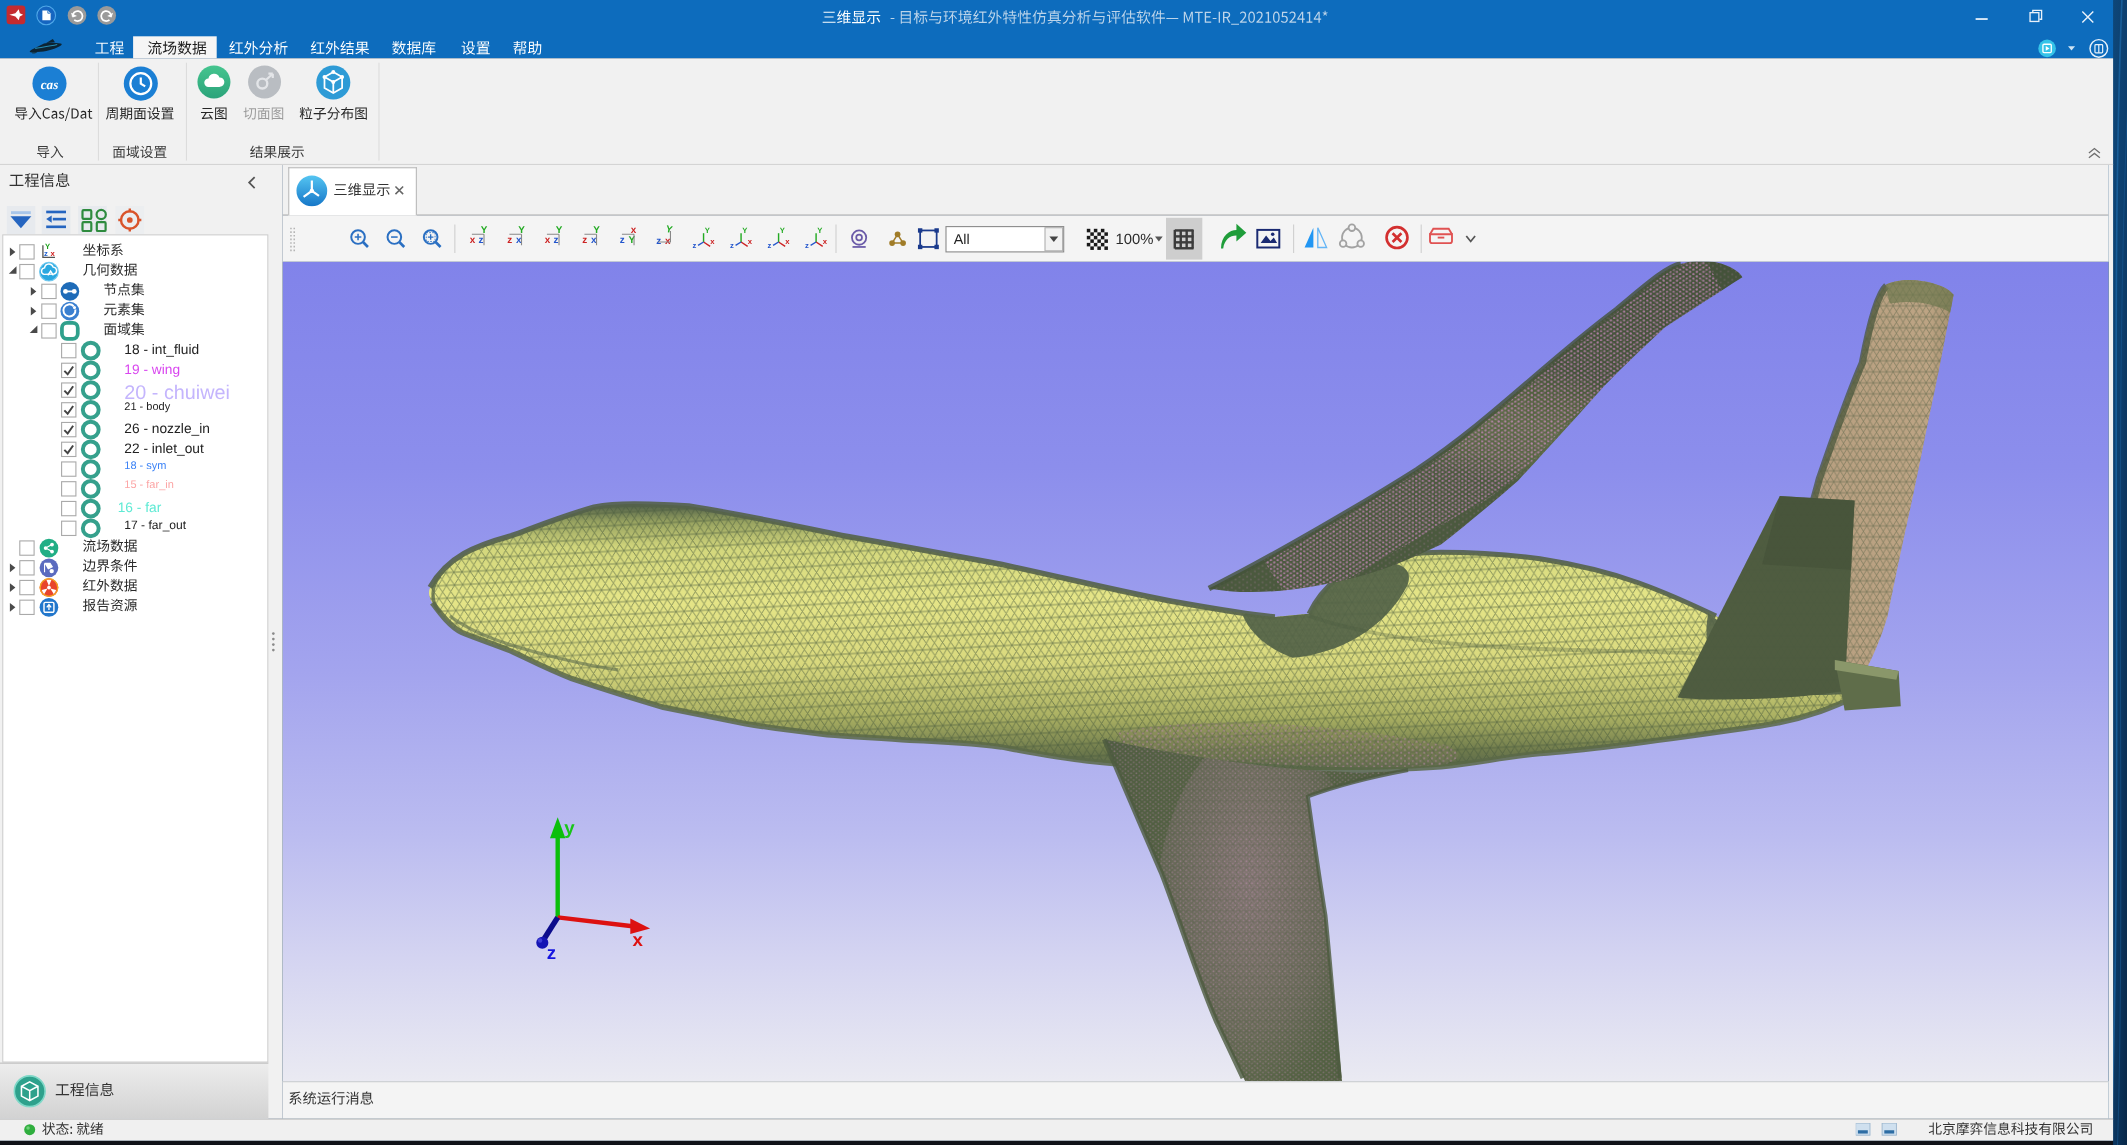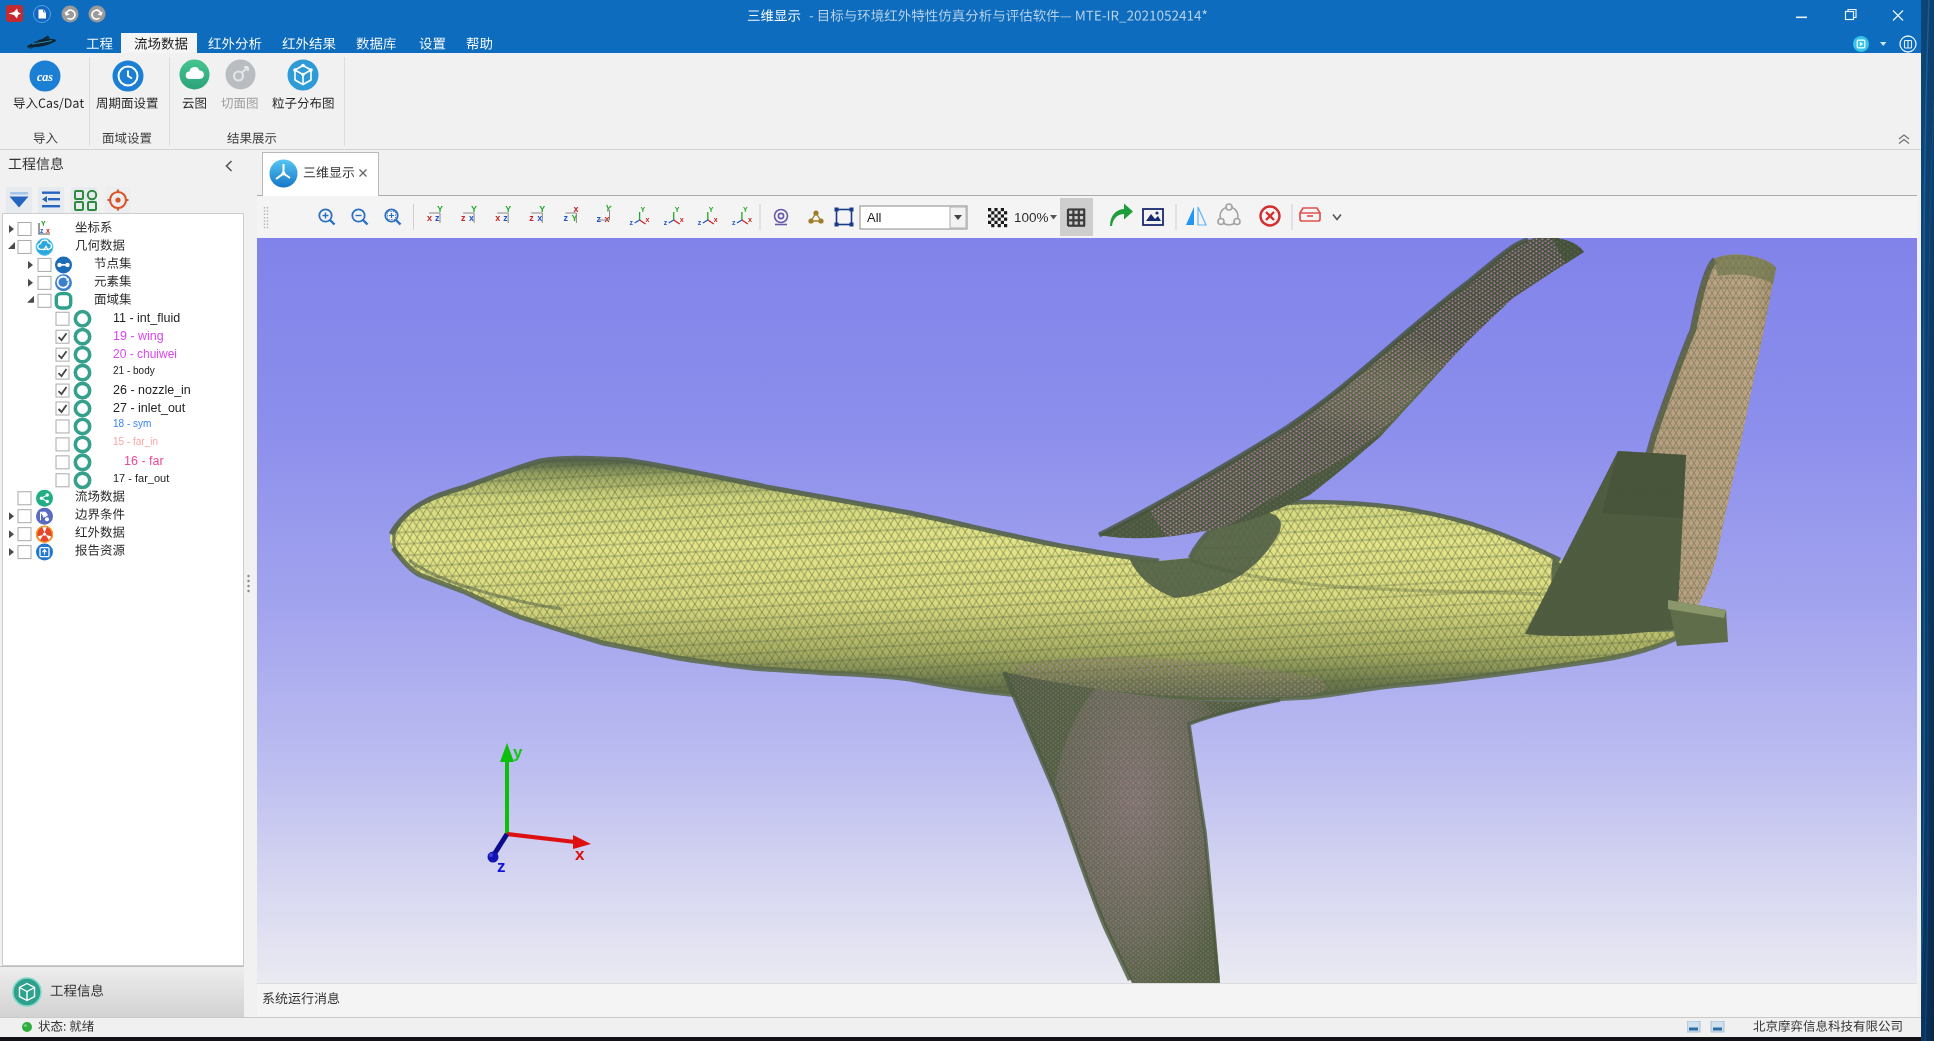--- a/index.html
+++ b/index.html
@@ -281,29 +281,29 @@
     </svg></div>
 <div class="abs" style="left:94px;top:256.9px;line-height:0"><svg width="38" height="15" viewBox="0 0 38 15">
       <path d="M1.22 4.67V5.57H4.5V11.72H5.48V5.57H9.65V8.82C9.65 9.01 9.57 9.06 9.33 9.07C9.08 9.08 8.23 9.08 7.32 9.06C7.45 9.35 7.57 9.75 7.61 10.03C8.8 10.03 9.57 10.03 10.03 9.88C10.48 9.72 10.61 9.42 10.61 8.85V4.67ZM7.92 0.25V1.66H4.57V0.25H3.61V1.66H0.68V2.56H3.61V4.0H4.57V2.56H7.92V4.0H8.9V2.56H11.82V1.66H8.9V0.25Z M15.46 4.93H22.0V7.17H15.46ZM16.75 9.15C16.91 9.96 17.01 11.01 17.01 11.63L17.96 11.51C17.95 10.91 17.82 9.87 17.63 9.07ZM19.33 9.16C19.7 9.93 20.07 10.98 20.21 11.61L21.12 11.37C20.97 10.75 20.57 9.73 20.18 8.97ZM21.88 9.06C22.51 9.85 23.21 10.96 23.5 11.65L24.38 11.27C24.07 10.58 23.35 9.52 22.72 8.73ZM14.71 8.81C14.32 9.73 13.68 10.75 13.02 11.32L13.87 11.73C14.56 11.07 15.2 10.02 15.6 9.05ZM14.57 4.05V8.05H22.93V4.05H19.12V2.46H23.87V1.57H19.12V0.25H18.18V4.05Z M30.75 7.1V7.93H25.67V8.72H29.91C28.71 9.62 26.91 10.42 25.36 10.82C25.57 11.02 25.83 11.37 25.98 11.61C27.58 11.11 29.46 10.16 30.75 9.06V11.73H31.68V9.02C32.96 10.1 34.86 11.03 36.5 11.51C36.63 11.27 36.9 10.93 37.1 10.73C35.53 10.36 33.76 9.6 32.56 8.72H36.83V7.93H31.68V7.1ZM31.12 3.84V4.67H28.08V3.84ZM30.83 0.44C31.03 0.78 31.25 1.21 31.4 1.57H28.57C28.83 1.18 29.07 0.78 29.28 0.41L28.31 0.22C27.76 1.32 26.75 2.72 25.37 3.77C25.58 3.89 25.9 4.17 26.06 4.37C26.45 4.05 26.81 3.71 27.15 3.36V7.36H28.08V6.96H36.48V6.21H32.02V5.35H35.61V4.67H32.02V3.84H35.57V3.17H32.02V2.34H36.08V1.57H32.38C32.22 1.17 31.95 0.62 31.67 0.21ZM31.12 3.17H28.08V2.34H31.12ZM31.12 5.35V6.21H28.08V5.35Z" fill="#2b2b2b"></path>
     </svg></div>
 <div class="abs" style="left:94px;top:274.85px;line-height:0"><svg width="38" height="15" viewBox="0 0 38 15">
       <path d="M1.83 1.22V2.12H10.71V1.22ZM0.73 4.72V5.64H3.92C3.73 7.98 3.27 9.97 0.60 10.98C0.81 11.16 1.08 11.5 1.18 11.71C4.10 10.55 4.7 8.33 4.92 5.64H7.28V10.12C7.28 11.21 7.58 11.52 8.71 11.52C8.95 11.52 10.27 11.52 10.52 11.52C11.61 11.52 11.86 10.93 11.97 8.78C11.71 8.72 11.31 8.55 11.08 8.37C11.05 10.3 10.96 10.63 10.45 10.63C10.15 10.63 9.05 10.63 8.82 10.63C8.33 10.63 8.23 10.56 8.23 10.11V5.64H11.77V4.72Z M20.45 9.67C21.51 10.2 22.85 11.01 23.5 11.55L24.23 10.97C23.52 10.42 22.17 9.66 21.13 9.16ZM16.16 9.15C15.41 9.85 14.18 10.5 13.07 10.93C13.28 11.08 13.63 11.41 13.8 11.57C14.87 11.08 16.16 10.3 17.02 9.48ZM14.91 7.07C15.13 6.98 15.5 6.93 18.0 6.8C16.86 7.28 15.87 7.65 15.45 7.78C14.7 8.05 14.13 8.2 13.72 8.23C13.8 8.47 13.92 8.88 13.95 9.06C14.28 8.96 14.77 8.9 18.48 8.68V10.65C18.48 10.8 18.43 10.83 18.22 10.85C18.03 10.86 17.36 10.86 16.58 10.83C16.73 11.08 16.88 11.43 16.93 11.71C17.86 11.71 18.48 11.7 18.87 11.56C19.28 11.41 19.4 11.16 19.4 10.67V8.63L22.51 8.46C22.85 8.75 23.13 9.03 23.33 9.27L24.07 8.76C23.55 8.17 22.46 7.36 21.6 6.81L20.91 7.26C21.17 7.43 21.46 7.63 21.73 7.83L16.6 8.08C18.32 7.52 20.07 6.8 21.75 5.89L21.1 5.3C20.63 5.56 20.12 5.82 19.61 6.07L16.71 6.22C17.38 5.93 18.05 5.6 18.68 5.19L18.38 4.96H24.37V4.21H19.2V3.39H23.05V2.68H19.2V1.88H23.78V1.16H19.2V0.23H18.26V1.16H13.81V1.88H18.26V2.68H14.5V3.39H18.26V4.21H13.17V4.96H17.57C16.75 5.48 15.83 5.89 15.53 6.02C15.18 6.16 14.91 6.25 14.66 6.27C14.75 6.5 14.87 6.9 14.91 7.07Z M30.75 7.1V7.93H25.67V8.72H29.91C28.71 9.62 26.91 10.42 25.36 10.82C25.57 11.02 25.83 11.37 25.98 11.61C27.58 11.11 29.46 10.16 30.75 9.06V11.73H31.68V9.02C32.96 10.1 34.86 11.03 36.5 11.51C36.63 11.27 36.9 10.93 37.1 10.73C35.53 10.36 33.76 9.6 32.56 8.72H36.83V7.93H31.68V7.1ZM31.12 3.84V4.67H28.08V3.84ZM30.83 0.44C31.03 0.78 31.25 1.21 31.4 1.57H28.57C28.83 1.18 29.07 0.78 29.28 0.41L28.31 0.22C27.76 1.32 26.75 2.72 25.37 3.77C25.58 3.89 25.9 4.17 26.06 4.37C26.45 4.05 26.81 3.71 27.15 3.36V7.36H28.08V6.96H36.48V6.21H32.02V5.35H35.61V4.67H32.02V3.84H35.57V3.17H32.02V2.34H36.08V1.57H32.38C32.22 1.17 31.95 0.62 31.67 0.21ZM31.12 3.17H28.08V2.34H31.12ZM31.12 5.35V6.21H28.08V5.35Z" fill="#2b2b2b"></path>
     </svg></div>
 <div class="abs" style="left:94px;top:292.8px;line-height:0"><svg width="38" height="15" viewBox="0 0 38 15">
       <path d="M4.86 6.57H7.51V7.98H4.86ZM4.86 5.81V4.42H7.51V5.81ZM4.86 8.75H7.51V10.21H4.86ZM0.72 1.07V1.97H5.55C5.46 2.48 5.32 3.07 5.2 3.55H1.3V11.75H2.2V11.08H10.25V11.75H11.20V3.55H6.16L6.65 1.97H11.81V1.07ZM2.2 10.21V4.42H4.0V10.21ZM10.25 10.21H8.37V4.42H10.25Z M16.17 9.46 16.41 10.36C17.61 10.02 19.2 9.56 20.70 9.12L20.61 8.33C18.97 8.76 17.28 9.21 16.17 9.46ZM17.68 4.89H19.32V7.01H17.68ZM16.96 4.13V7.77H20.08V4.13ZM12.95 9.13 13.3 10.06C14.28 9.58 15.51 8.96 16.66 8.36L16.4 7.52L15.23 8.08V4.18H16.37V3.3H15.23V0.39H14.36V3.3H13.03V4.18H14.36V8.5C13.83 8.75 13.35 8.97 12.95 9.13ZM23.27 4.13C22.97 5.32 22.57 6.41 22.07 7.37C21.9 6.13 21.77 4.63 21.71 2.96H24.36V2.09H23.68L24.25 1.56C23.92 1.18 23.26 0.64 22.71 0.27L22.17 0.75C22.72 1.14 23.35 1.71 23.66 2.09H21.68L21.67 0.26H20.77L20.8 2.09H16.58V2.96H20.82C20.91 5.1 21.07 7.02 21.37 8.53C20.67 9.53 19.81 10.37 18.8 11.02C19.0 11.16 19.36 11.47 19.48 11.63C20.28 11.07 21.0 10.38 21.62 9.61C22.01 10.93 22.55 11.73 23.31 11.73C24.1 11.73 24.36 11.2 24.51 9.53C24.31 9.45 24.02 9.25 23.83 9.05C23.78 10.35 23.67 10.85 23.42 10.85C22.97 10.85 22.58 10.03 22.3 8.66C23.08 7.42 23.68 5.96 24.12 4.31Z M30.75 7.1V7.93H25.67V8.72H29.91C28.71 9.62 26.91 10.42 25.36 10.82C25.57 11.02 25.83 11.37 25.98 11.61C27.58 11.11 29.46 10.16 30.75 9.06V11.73H31.68V9.02C32.96 10.1 34.86 11.03 36.5 11.51C36.63 11.27 36.9 10.93 37.1 10.73C35.53 10.36 33.76 9.6 32.56 8.72H36.83V7.93H31.68V7.1ZM31.12 3.84V4.67H28.08V3.84ZM30.83 0.44C31.03 0.78 31.25 1.21 31.4 1.57H28.57C28.83 1.18 29.07 0.78 29.28 0.41L28.31 0.22C27.76 1.32 26.75 2.72 25.37 3.77C25.58 3.89 25.9 4.17 26.06 4.37C26.45 4.05 26.81 3.71 27.15 3.36V7.36H28.08V6.96H36.48V6.21H32.02V5.35H35.61V4.67H32.02V3.84H35.57V3.17H32.02V2.34H36.08V1.57H32.38C32.22 1.17 31.95 0.62 31.67 0.21ZM31.12 3.17H28.08V2.34H31.12ZM31.12 5.35V6.21H28.08V5.35Z" fill="#2b2b2b"></path>
     </svg></div>
-<div class="abs" style="left:113px;top:310.75px;font-size:12.5px;color:#222222;white-space:nowrap">11 - int_fluid</div>
+<div class="abs" style="left:113px;top:310.75px;font-size:12.5px;color:#222222;white-space:nowrap">18 - int_fluid</div>
 <div class="abs" style="left:113px;top:328.7px;font-size:12.5px;color:#d946ef;white-space:nowrap">19 - wing</div>
-<div class="abs" style="left:113px;top:346.65px;font-size:12px;color:#d946ef;white-space:nowrap">20 - chuiwei</div>
+<div class="abs" style="left:113px;top:346.65px;font-size:18px;color:#c4b5fd;white-space:nowrap">20 - chuiwei</div>
 <div class="abs" style="left:113px;top:364.6px;font-size:10px;color:#222222;white-space:nowrap">21 - body</div>
 <div class="abs" style="left:113px;top:382.54999999999995px;font-size:12.5px;color:#222222;white-space:nowrap">26 - nozzle_in</div>
-<div class="abs" style="left:113px;top:400.5px;font-size:12.5px;color:#222222;white-space:nowrap">27 - inlet_out</div>
+<div class="abs" style="left:113px;top:400.5px;font-size:12.5px;color:#222222;white-space:nowrap">22 - inlet_out</div>
 <div class="abs" style="left:113px;top:418.45px;font-size:10px;color:#3b82f6;white-space:nowrap">18 - sym</div>
 <div class="abs" style="left:113px;top:436.4px;font-size:10px;color:#fca5a5;white-space:nowrap">15 - far_in</div>
-<div class="abs" style="left:124px;top:454.35px;font-size:12.5px;color:#ec4899;white-space:nowrap">16 - far</div>
+<div class="abs" style="left:107px;top:454.35px;font-size:12.5px;color:#5eead4;white-space:nowrap">16 - far</div>
 <div class="abs" style="left:113px;top:472.29999999999995px;font-size:11px;color:#222222;white-space:nowrap">17 - far_out</div>
 <div class="abs" style="left:75px;top:490.25px;line-height:0"><svg width="51" height="15" viewBox="0 0 51 15">
       <path d="M7.21 6.23V11.21H8.05V6.23ZM5.0 6.22V7.51C5.0 8.66 4.83 10.05 3.30 11.1C3.51 11.23 3.82 11.52 3.96 11.71C5.65 10.51 5.85 8.9 5.85 7.53V6.22ZM9.43 6.22V10.2C9.43 10.95 9.5 11.15 9.68 11.32C9.85 11.47 10.12 11.53 10.37 11.53C10.5 11.53 10.83 11.53 10.98 11.53C11.20 11.53 11.45 11.48 11.58 11.4C11.76 11.3 11.86 11.15 11.92 10.91C11.98 10.68 12.02 10.02 12.05 9.47C11.82 9.4 11.55 9.27 11.38 9.12C11.37 9.72 11.36 10.17 11.33 10.38C11.31 10.58 11.27 10.67 11.21 10.72C11.15 10.76 11.05 10.77 10.93 10.77C10.83 10.77 10.67 10.77 10.58 10.77C10.5 10.77 10.42 10.76 10.38 10.72C10.32 10.66 10.31 10.53 10.31 10.28V6.22ZM1.06 1.07C1.81 1.52 2.73 2.19 3.18 2.68L3.75 1.94C3.30 1.47 2.36 0.82 1.61 0.41ZM0.5 4.51C1.3 4.87 2.28 5.46 2.77 5.89L3.30 5.12C2.80 4.69 1.8 4.14 1.0 3.82ZM0.81 10.95 1.6 11.58C2.33 10.42 3.21 8.86 3.87 7.53L3.2 6.92C2.47 8.33 1.48 9.98 0.81 10.95ZM6.98 0.46C7.18 0.88 7.38 1.42 7.53 1.87H3.97V2.72H6.43C5.91 3.39 5.2 4.28 4.96 4.51C4.72 4.72 4.36 4.81 4.12 4.86C4.2 5.07 4.32 5.53 4.37 5.76C4.73 5.62 5.31 5.57 10.46 5.22C10.71 5.56 10.92 5.87 11.07 6.13L11.83 5.63C11.37 4.89 10.41 3.75 9.62 2.91L8.92 3.33C9.22 3.67 9.56 4.07 9.87 4.46L5.95 4.68C6.43 4.12 7.02 3.34 7.5 2.72H11.81V1.87H8.5C8.36 1.40 8.1 0.76 7.83 0.25Z M17.63 5.32C17.75 5.22 18.15 5.17 18.72 5.17H19.61C19.08 6.55 18.18 7.68 17.03 8.43L16.88 7.71L15.55 8.21V4.18H16.92V3.3H15.55V0.39H14.66V3.3H13.12V4.18H14.66V8.53C14.01 8.77 13.42 8.98 12.95 9.13L13.26 10.08C14.33 9.66 15.75 9.1 17.06 8.57L17.03 8.46C17.23 8.58 17.57 8.83 17.71 8.98C18.91 8.11 19.93 6.8 20.5 5.17H21.55C20.76 7.85 19.36 9.92 17.23 11.2C17.45 11.32 17.81 11.58 17.96 11.73C20.07 10.32 21.56 8.11 22.42 5.17H23.27C23.05 8.85 22.78 10.27 22.46 10.62C22.33 10.77 22.22 10.81 22.02 10.8C21.8 10.8 21.32 10.8 20.81 10.75C20.96 11.0 21.06 11.37 21.07 11.63C21.6 11.66 22.11 11.67 22.41 11.63C22.77 11.6 23.02 11.5 23.26 11.2C23.70 10.68 23.96 9.13 24.22 4.75C24.23 4.61 24.25 4.28 24.25 4.28H19.22C20.46 3.5 21.77 2.47 23.11 1.28L22.41 0.76L22.21 0.83H17.18V1.72H21.21C20.12 2.71 18.91 3.56 18.5 3.82C18.01 4.13 17.55 4.39 17.23 4.43C17.36 4.67 17.56 5.11 17.63 5.32Z M30.53 0.48C30.31 0.97 29.91 1.71 29.6 2.15L30.21 2.44C30.53 2.03 30.96 1.41 31.32 0.83ZM26.1 0.83C26.42 1.36 26.76 2.04 26.87 2.48L27.58 2.17C27.47 1.72 27.13 1.04 26.78 0.56ZM30.12 7.5C29.83 8.15 29.43 8.7 28.96 9.17C28.48 8.93 28.0 8.7 27.53 8.5C27.71 8.2 27.91 7.86 28.08 7.5ZM26.37 8.83C26.98 9.07 27.67 9.38 28.3 9.71C27.5 10.28 26.53 10.68 25.51 10.92C25.67 11.1 25.87 11.42 25.96 11.65C27.11 11.33 28.17 10.85 29.07 10.12C29.48 10.37 29.86 10.61 30.15 10.82L30.75 10.21C30.46 10.01 30.1 9.78 29.68 9.56C30.35 8.85 30.87 7.97 31.18 6.88L30.67 6.67L30.52 6.71H28.47L28.75 6.06L27.91 5.91C27.82 6.16 27.7 6.43 27.57 6.71H25.87V7.5H27.18C26.92 8.0 26.63 8.46 26.37 8.83ZM28.21 0.23V2.57H25.62V3.34H27.92C27.32 4.16 26.36 4.93 25.48 5.31C25.67 5.48 25.88 5.81 26.0 6.02C26.76 5.61 27.58 4.91 28.21 4.17V5.69H29.08V4.0C29.68 4.43 30.45 5.02 30.76 5.31L31.28 4.63C30.98 4.42 29.88 3.72 29.27 3.34H31.63V2.57H29.08V0.23ZM32.86 0.34C32.55 2.54 31.98 4.64 31.01 5.96C31.21 6.08 31.57 6.38 31.72 6.53C32.05 6.07 32.32 5.52 32.57 4.91C32.85 6.13 33.21 7.27 33.67 8.26C32.97 9.45 32.0 10.36 30.63 11.02C30.81 11.21 31.07 11.58 31.16 11.78C32.43 11.1 33.4 10.23 34.13 9.13C34.76 10.2 35.53 11.05 36.51 11.63C36.66 11.4 36.93 11.07 37.15 10.9C36.1 10.33 35.27 9.42 34.63 8.27C35.3 6.98 35.72 5.42 36.0 3.55H36.85V2.67H33.28C33.46 1.97 33.61 1.23 33.72 0.48ZM35.11 3.55C34.91 4.98 34.61 6.23 34.16 7.3C33.68 6.17 33.33 4.89 33.1 3.55Z M43.55 7.77V11.76H44.37V11.25H48.22V11.71H49.08V7.77H46.67V6.22H49.47V5.41H46.67V4.03H49.03V0.79H42.43V4.57C42.43 6.56 42.32 9.28 41.02 11.21C41.23 11.31 41.62 11.58 41.8 11.73C42.83 10.21 43.18 8.08 43.3 6.22H45.78V7.77ZM43.35 1.61H48.13V3.21H43.35ZM43.35 4.03H45.78V5.41H43.33L43.35 4.57ZM44.37 10.47V8.57H48.22V10.47ZM39.58 0.26V2.77H38.02V3.64H39.58V6.38C38.93 6.58 38.33 6.76 37.86 6.88L38.11 7.81L39.58 7.33V10.57C39.58 10.75 39.52 10.8 39.37 10.8C39.22 10.81 38.73 10.81 38.2 10.8C38.31 11.05 38.43 11.43 38.46 11.66C39.25 11.67 39.73 11.63 40.03 11.48C40.35 11.35 40.46 11.08 40.46 10.57V7.05L41.9 6.57L41.76 5.71L40.46 6.12V3.64H41.87V2.77H40.46V0.26Z" fill="#2b2b2b"></path>
     </svg></div>
 <div class="abs" style="left:75px;top:508.20000000000005px;line-height:0"><svg width="51" height="15" viewBox="0 0 51 15">
       <path d="M1.02 0.94C1.71 1.59 2.55 2.51 2.95 3.09L3.71 2.5C3.30 1.93 2.43 1.06 1.75 0.43ZM6.91 0.43C6.9 1.13 6.88 1.82 6.85 2.48H4.27V3.38H6.78C6.57 5.78 5.95 7.78 3.91 9.0C4.16 9.16 4.45 9.46 4.58 9.68C6.80 8.28 7.5 6.06 7.76 3.38H10.53C10.37 6.9 10.20 8.27 9.88 8.61C9.76 8.75 9.62 8.77 9.38 8.76C9.1 8.76 8.4 8.76 7.66 8.7C7.83 8.97 7.96 9.37 7.98 9.66C8.67 9.68 9.38 9.71 9.76 9.67C10.18 9.63 10.46 9.53 10.72 9.21C11.15 8.7 11.32 7.18 11.5 2.93C11.51 2.81 11.51 2.48 11.51 2.48H7.82C7.86 1.82 7.88 1.13 7.9 0.43ZM3.1 4.48H0.52V5.41H2.16V9.3C1.61 9.52 0.97 10.11 0.30 10.86L1.0 11.77C1.61 10.9 2.2 10.1 2.6 10.1C2.87 10.1 3.30 10.55 3.82 10.9C4.72 11.47 5.78 11.61 7.41 11.61C8.67 11.61 10.98 11.53 11.87 11.47C11.9 11.18 12.05 10.68 12.17 10.42C10.91 10.56 9.0 10.67 7.45 10.67C5.98 10.67 4.88 10.58 4.06 10.05C3.62 9.77 3.33 9.52 3.1 9.37Z M16.38 7.36V8.1C16.38 9.03 16.17 10.25 13.97 11.07C14.17 11.25 14.48 11.58 14.61 11.82C17.05 10.85 17.35 9.32 17.35 8.12V7.36ZM15.38 3.52H18.26V4.88H15.38ZM19.2 3.52H22.1V4.88H19.2ZM15.38 1.44H18.26V2.78H15.38ZM19.2 1.44H22.1V2.78H19.2ZM20.36 7.36V11.72H21.32V7.38C22.11 7.92 23.0 8.36 23.88 8.63C24.02 8.4 24.31 8.03 24.52 7.83C23.03 7.44 21.53 6.64 20.57 5.67H23.06V0.64H14.46V5.67H16.96C16.0 6.66 14.5 7.5 13.06 7.91C13.27 8.11 13.55 8.45 13.68 8.7C15.33 8.11 17.07 6.98 18.11 5.67H19.48C19.96 6.3 20.58 6.87 21.28 7.36Z M28.75 8.47C28.15 9.23 27.02 10.15 26.2 10.62C26.4 10.77 26.67 11.08 26.82 11.28C27.67 10.73 28.83 9.7 29.5 8.81ZM32.86 8.93C33.73 9.65 34.75 10.67 35.22 11.33L35.93 10.8C35.45 10.12 34.4 9.13 33.53 8.45ZM33.33 2.21C32.8 2.86 32.1 3.42 31.27 3.89C30.48 3.43 29.81 2.89 29.3 2.26L29.35 2.21ZM29.72 0.22C29.07 1.36 27.78 2.66 25.92 3.56C26.13 3.69 26.43 4.02 26.6 4.25C27.38 3.82 28.07 3.34 28.67 2.83C29.16 3.41 29.73 3.92 30.38 4.36C28.88 5.07 27.13 5.52 25.43 5.76C25.61 5.97 25.8 6.36 25.87 6.6C27.73 6.3 29.65 5.76 31.27 4.89C32.76 5.69 34.55 6.23 36.48 6.51C36.61 6.26 36.85 5.87 37.05 5.67C35.25 5.44 33.57 5.02 32.17 4.37C33.26 3.67 34.17 2.8 34.77 1.73L34.15 1.34L33.97 1.40H30.06C30.32 1.07 30.55 0.75 30.75 0.42ZM30.76 5.83V7.16H26.83V8.0H30.76V10.71C30.76 10.85 30.71 10.88 30.57 10.88C30.43 10.9 29.93 10.9 29.46 10.87C29.58 11.11 29.71 11.46 29.75 11.7C30.47 11.7 30.96 11.7 31.28 11.56C31.62 11.42 31.71 11.18 31.71 10.71V8.0H35.65V7.16H31.71V5.83Z M41.46 6.48V7.4H45.05V11.75H45.98V7.4H49.41V6.48H45.98V3.72H48.86V2.81H45.98V0.39H45.05V2.81H43.37C43.53 2.25 43.67 1.65 43.8 1.06L42.9 0.87C42.61 2.51 42.08 4.12 41.36 5.16C41.58 5.27 41.98 5.5 42.16 5.63C42.5 5.11 42.81 4.44 43.07 3.72H45.05V6.48ZM40.85 0.29C40.17 2.18 39.07 4.06 37.9 5.28C38.06 5.5 38.33 5.98 38.43 6.21C38.83 5.78 39.21 5.28 39.58 4.75V11.72H40.48V3.28C40.96 2.41 41.38 1.48 41.73 0.56Z" fill="#2b2b2b"></path>
     </svg></div>
 <div class="abs" style="left:75px;top:526.15px;line-height:0"><svg width="51" height="15" viewBox="0 0 51 15">
       <path d="M0.47 10.08 0.65 11.06C1.85 10.78 3.46 10.43 5.01 10.1L4.91 9.21C3.27 9.55 1.58 9.9 0.47 10.08ZM0.73 5.44C0.93 5.35 1.26 5.28 2.87 5.08C2.30 5.87 1.76 6.48 1.52 6.72C1.1 7.17 0.8 7.47 0.51 7.53C0.62 7.78 0.77 8.25 0.82 8.45C1.11 8.3 1.56 8.2 5.02 7.66C4.98 7.46 4.96 7.07 4.98 6.83L2.21 7.22C3.26 6.12 4.3 4.77 5.18 3.39L4.35 2.87C4.08 3.32 3.80 3.78 3.5 4.22L1.8 4.37C2.6 3.3 3.38 1.94 4.01 0.63L3.07 0.25C2.48 1.75 1.5 3.34 1.18 3.76C0.88 4.17 0.66 4.46 0.42 4.51C0.52 4.77 0.68 5.23 0.73 5.44ZM5.11 10.0V10.93H11.96V10.0H9.02V2.36H11.70V1.42H5.28V2.36H8.01V10.0Z M15.38 0.23C14.93 2.43 14.13 4.5 12.98 5.8C13.21 5.93 13.61 6.23 13.78 6.39C14.48 5.52 15.08 4.36 15.56 3.05H17.95C17.73 4.37 17.41 5.52 16.97 6.51C16.43 6.06 15.7 5.52 15.1 5.14L14.53 5.77C15.21 6.22 16.02 6.85 16.56 7.35C15.66 8.98 14.45 10.12 12.97 10.87C13.22 11.03 13.6 11.41 13.76 11.65C16.43 10.18 18.4 7.26 19.06 2.32L18.41 2.12L18.22 2.16H15.86C16.03 1.59 16.18 1.01 16.32 0.41ZM20.13 0.25V11.73H21.11V4.91C22.11 5.75 23.23 6.81 23.8 7.52L24.57 6.86C23.9 6.07 22.52 4.87 21.45 4.03L21.11 4.3V0.25Z M30.53 0.48C30.31 0.97 29.91 1.71 29.6 2.15L30.21 2.44C30.53 2.03 30.96 1.41 31.32 0.83ZM26.1 0.83C26.42 1.36 26.76 2.04 26.87 2.48L27.58 2.17C27.47 1.72 27.13 1.04 26.78 0.56ZM30.12 7.5C29.83 8.15 29.43 8.7 28.96 9.17C28.48 8.93 28.0 8.7 27.53 8.5C27.71 8.2 27.91 7.86 28.08 7.5ZM26.37 8.83C26.98 9.07 27.67 9.38 28.3 9.71C27.5 10.28 26.53 10.68 25.51 10.92C25.67 11.1 25.87 11.42 25.96 11.65C27.11 11.33 28.17 10.85 29.07 10.12C29.48 10.37 29.86 10.61 30.15 10.82L30.75 10.21C30.46 10.01 30.1 9.78 29.68 9.56C30.35 8.85 30.87 7.97 31.18 6.88L30.67 6.67L30.52 6.71H28.47L28.75 6.06L27.91 5.91C27.82 6.16 27.7 6.43 27.57 6.71H25.87V7.5H27.18C26.92 8.0 26.63 8.46 26.37 8.83ZM28.21 0.23V2.57H25.62V3.34H27.92C27.32 4.16 26.36 4.93 25.48 5.31C25.67 5.48 25.88 5.81 26.0 6.02C26.76 5.61 27.58 4.91 28.21 4.17V5.69H29.08V4.0C29.68 4.43 30.45 5.02 30.76 5.31L31.28 4.63C30.98 4.42 29.88 3.72 29.27 3.34H31.63V2.57H29.08V0.23ZM32.86 0.34C32.55 2.54 31.98 4.64 31.01 5.96C31.21 6.08 31.57 6.38 31.72 6.53C32.05 6.07 32.32 5.52 32.57 4.91C32.85 6.13 33.21 7.27 33.67 8.26C32.97 9.45 32.0 10.36 30.63 11.02C30.81 11.21 31.07 11.58 31.16 11.78C32.43 11.1 33.4 10.23 34.13 9.13C34.76 10.2 35.53 11.05 36.51 11.63C36.66 11.4 36.93 11.07 37.15 10.9C36.1 10.33 35.27 9.42 34.63 8.27C35.3 6.98 35.72 5.42 36.0 3.55H36.85V2.67H33.28C33.46 1.97 33.61 1.23 33.72 0.48ZM35.11 3.55C34.91 4.98 34.61 6.23 34.16 7.3C33.68 6.17 33.33 4.89 33.1 3.55Z M43.55 7.77V11.76H44.37V11.25H48.22V11.71H49.08V7.77H46.67V6.22H49.47V5.41H46.67V4.03H49.03V0.79H42.43V4.57C42.43 6.56 42.32 9.28 41.02 11.21C41.23 11.31 41.62 11.58 41.8 11.73C42.83 10.21 43.18 8.08 43.3 6.22H45.78V7.77ZM43.35 1.61H48.13V3.21H43.35ZM43.35 4.03H45.78V5.41H43.33L43.35 4.57ZM44.37 10.47V8.57H48.22V10.47ZM39.58 0.26V2.77H38.02V3.64H39.58V6.38C38.93 6.58 38.33 6.76 37.86 6.88L38.11 7.81L39.58 7.33V10.57C39.58 10.75 39.52 10.8 39.37 10.8C39.22 10.81 38.73 10.81 38.2 10.8C38.31 11.05 38.43 11.43 38.46 11.66C39.25 11.67 39.73 11.63 40.03 11.48C40.35 11.35 40.46 11.08 40.46 10.57V7.05L41.9 6.57L41.76 5.71L40.46 6.12V3.64H41.87V2.77H40.46V0.26Z" fill="#2b2b2b"></path>
     </svg></div>

